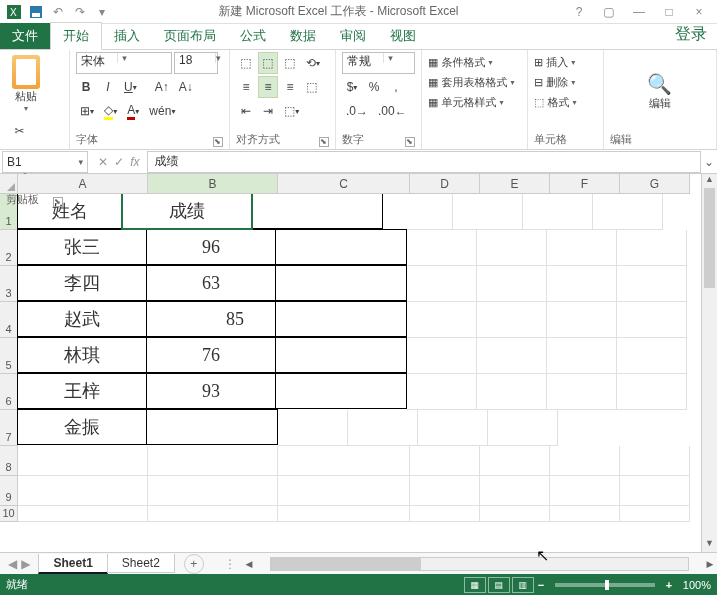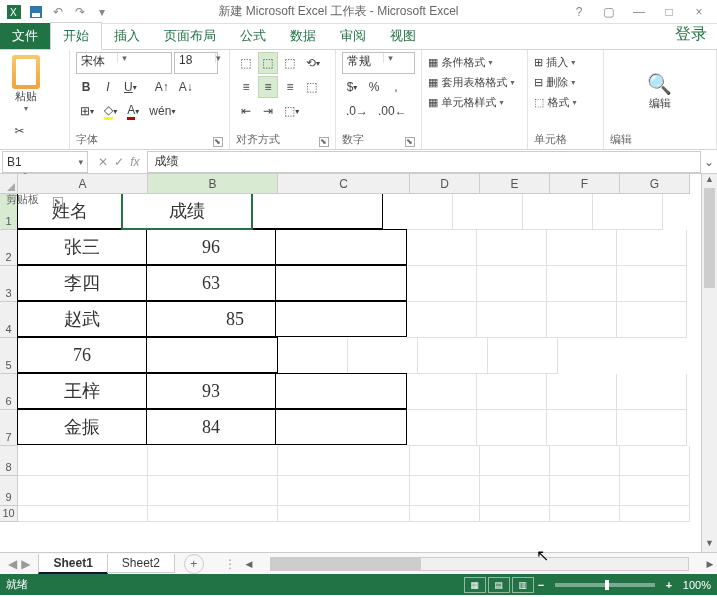--- a/index.html
+++ b/index.html
@@ -364,41 +364,41 @@
           <div class="cell bordered" style="width: 130px; height: 36px;">赵武</div>
           <div class="cell bordered" style="width: 130px; height: 36px; padding-left: 48px;">85</div>
           <div class="cell bordered" style="width: 132px; height: 36px;"></div>
           <div class="cell" style="width: 70px; height: 36px;"></div>
           <div class="cell" style="width: 70px; height: 36px;"></div>
           <div class="cell" style="width: 70px; height: 36px;"></div>
           <div class="cell" style="width: 70px; height: 36px;"></div>
         </div>
         <div class="cellrow" style="height: 36px;">
           <div class="rowhdr" style="height: 36px;">5</div>
+          <div class="cell bordered" style="width: 130px; height: 36px;">林琪</div>
           <div class="cell bordered" style="width: 130px; height: 36px;">76</div>
           <div class="cell bordered" style="width: 132px; height: 36px;"></div>
           <div class="cell" style="width: 70px; height: 36px;"></div>
           <div class="cell" style="width: 70px; height: 36px;"></div>
           <div class="cell" style="width: 70px; height: 36px;"></div>
           <div class="cell" style="width: 70px; height: 36px;"></div>
         </div>
         <div class="cellrow" style="height: 36px;">
           <div class="rowhdr" style="height: 36px;">6</div>
           <div class="cell bordered" style="width: 130px; height: 36px;">王梓</div>
           <div class="cell bordered" style="width: 130px; height: 36px;">93</div>
           <div class="cell bordered" style="width: 132px; height: 36px;"></div>
           <div class="cell" style="width: 70px; height: 36px;"></div>
           <div class="cell" style="width: 70px; height: 36px;"></div>
           <div class="cell" style="width: 70px; height: 36px;"></div>
           <div class="cell" style="width: 70px; height: 36px;"></div>
         </div>
         <div class="cellrow" style="height: 36px;">
           <div class="rowhdr" style="height: 36px;">7</div>
           <div class="cell bordered" style="width: 130px; height: 36px;">金振</div>
-          <div class="cell bordered" style="width: 130px; height: 36px;">84</div>
           <div class="cell bordered" style="width: 132px; height: 36px;"></div>
           <div class="cell" style="width: 70px; height: 36px;"></div>
           <div class="cell" style="width: 70px; height: 36px;"></div>
           <div class="cell" style="width: 70px; height: 36px;"></div>
           <div class="cell" style="width: 70px; height: 36px;"></div>
         </div>
         <div class="cellrow" style="height: 30px;">
           <div class="rowhdr" style="height: 30px;">8</div>
           <div class="cell" style="width: 130px; height: 30px;"></div>
           <div class="cell" style="width: 130px; height: 30px;"></div>

